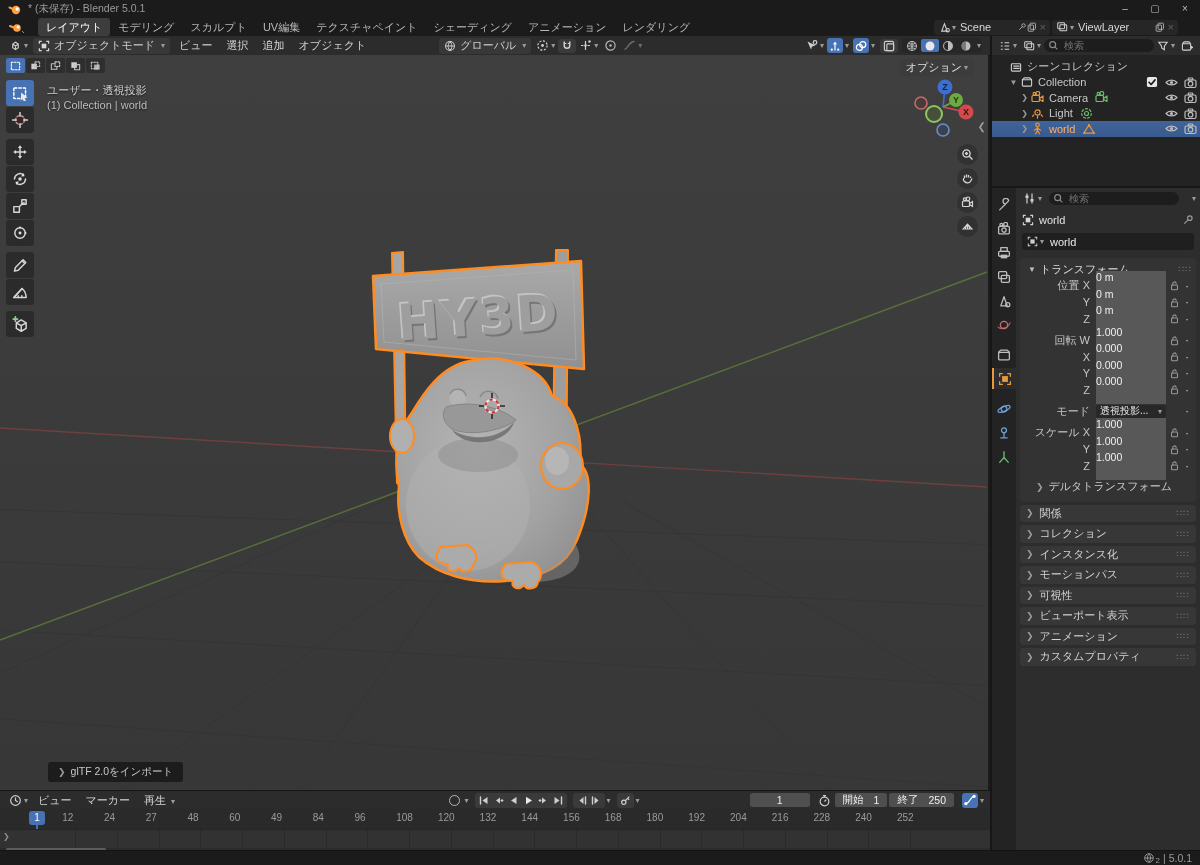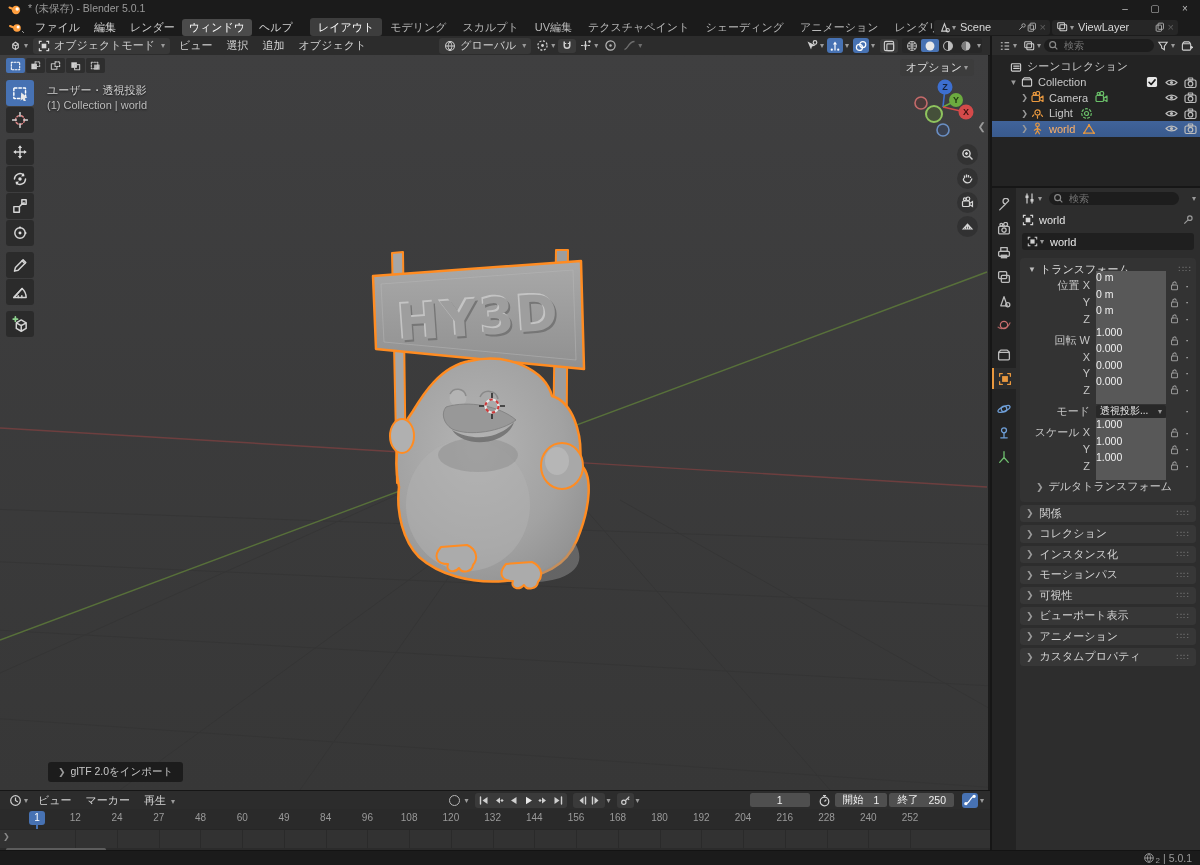--- a/index.html
+++ b/index.html
@@ -90,21 +90,21 @@
   .tlock{width:16px;display:flex;justify-content:center;flex:none;}
   .tdot{width:10px;text-align:center;color:#d0d0d0;flex:none;}
   #delta{display:flex;align-items:center;height:18px;margin:4px 0 0 12px;color:#cdcdcd;}
   #delta .caret{color:#9a9a9a;font-size:9px;margin-right:5px;}
   .cpanel{display:flex;align-items:center;height:17.5px;background:#373737;border-radius:3.5px;margin-top:3px;padding:0 6px;color:#d6d6d6;}
   .cpanel .caret{color:#9a9a9a;font-size:9px;margin-right:6px;}
   
   #timeline{left:0;top:790px;width:990px;height:60px;background:#2b2b2b;border-top:1px solid #161616;}
   #tl-header{position:absolute;left:0;top:0;width:990px;height:18px;background:#2c2c2c;display:flex;align-items:center;border-bottom:1px solid #1f1f1f;}
   #tl-ruler{position:absolute;left:0;top:18px;width:990px;height:20px;background:#2a2a2a;}
-  .tick{position:absolute;top:3px;width:26px;margin-left:-13px;text-align:center;color:#9a9a9a;font-size:10px;}
+  .tick{position:absolute;top:3px;width:26px;margin-left:-13px;color:#9a9a9a;font-size:10px;}
   #tl-tracks{position:absolute;left:0;top:38px;width:990px;height:18px;background:#323232;border-top:1px solid #262626;}
   .tline{position:absolute;top:0;width:1px;height:18px;background:#2a2a2a;}
   #cfflag{position:absolute;top:2px;width:16px;height:14px;margin-left:-8px;background:#4772b3;border-radius:3px;color:#fff;text-align:center;line-height:14px;font-size:10px;}
   #cfline{position:absolute;top:16px;width:2px;height:40px;background:#4772b3;margin-left:-1px;}
   #tl-scroll{position:absolute;left:6px;top:57px;width:100px;height:3px;background:#5c5c5c;border-radius:2px;}
   #tl-expander{position:absolute;left:3px;top:41px;color:#8a8a8a;font-size:8px;}
   .pbgrp{display:flex;align-items:center;background:#3a3a3a;border-radius:3px;padding:1px;margin-left:6px;}
   .pbtn{width:15px;height:13px;display:flex;align-items:center;justify-content:center;}
   .numfield{height:14px;background:#4f4f4f;border-radius:2.5px;color:#f0f0f0;display:flex;align-items:center;justify-content:center;padding:0 8px;font-size:10.5px;}
   .rec{width:9px;height:9px;border:1.5px solid #b5b5b5;border-radius:50%;}
@@ -131,27 +131,20 @@
     </div>
   </div>
 
   <div id="menubar" class="abs">
     <svg class="ic" width="16" height="13" viewBox="0 0 16 13" style="margin:0 4px 0 8px">
         <path d="M2 5 L8 7.5" stroke="#ff9f3f" stroke-width="2" stroke-linecap="round"></path>
         <circle cx="9" cy="7" r="3.8" fill="#ff9f3f"></circle>
         <circle cx="10.1" cy="6.1" r="1.5" fill="#fff"></circle>
         <path d="M14 10 l2 2" stroke="#9a9a9a"></path>
       </svg>
-    <div id="menubar-menus" style="display:flex">
-        <span class="menu">ファイル</span>
-        <span class="menu">編集</span>
-        <span class="menu">レンダー</span>
-        <span class="menu hl">ウィンドウ</span>
-        <span class="menu">ヘルプ</span>
-      </div>
     <div id="wstabs">
         <span class="wstab active">レイアウト</span>
         <span class="wstab">モデリング</span>
         <span class="wstab">スカルプト</span>
         <span class="wstab">UV編集</span>
         <span class="wstab">テクスチャペイント</span>
         <span class="wstab">シェーディング</span>
         <span class="wstab">アニメーション</span>
         <span class="wstab">レンダリング</span>
         <span class="wstab">コンポジティング</span>

